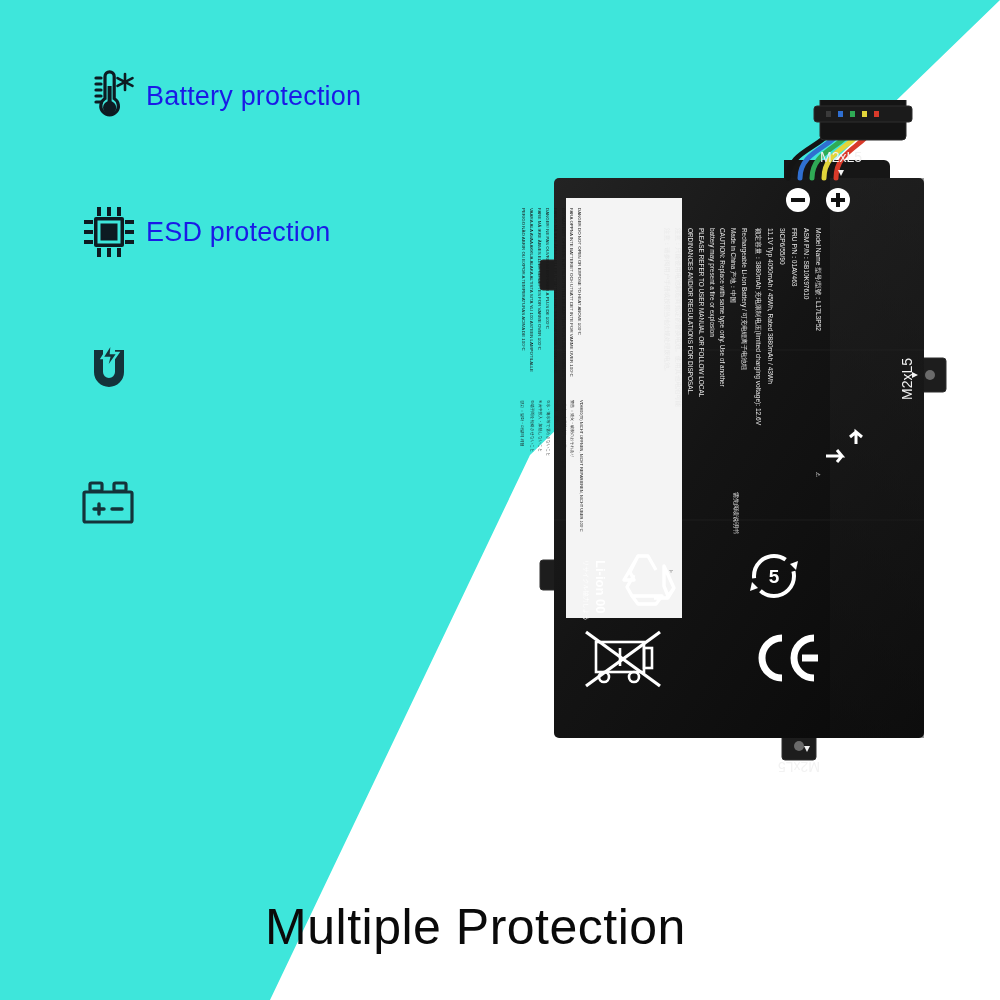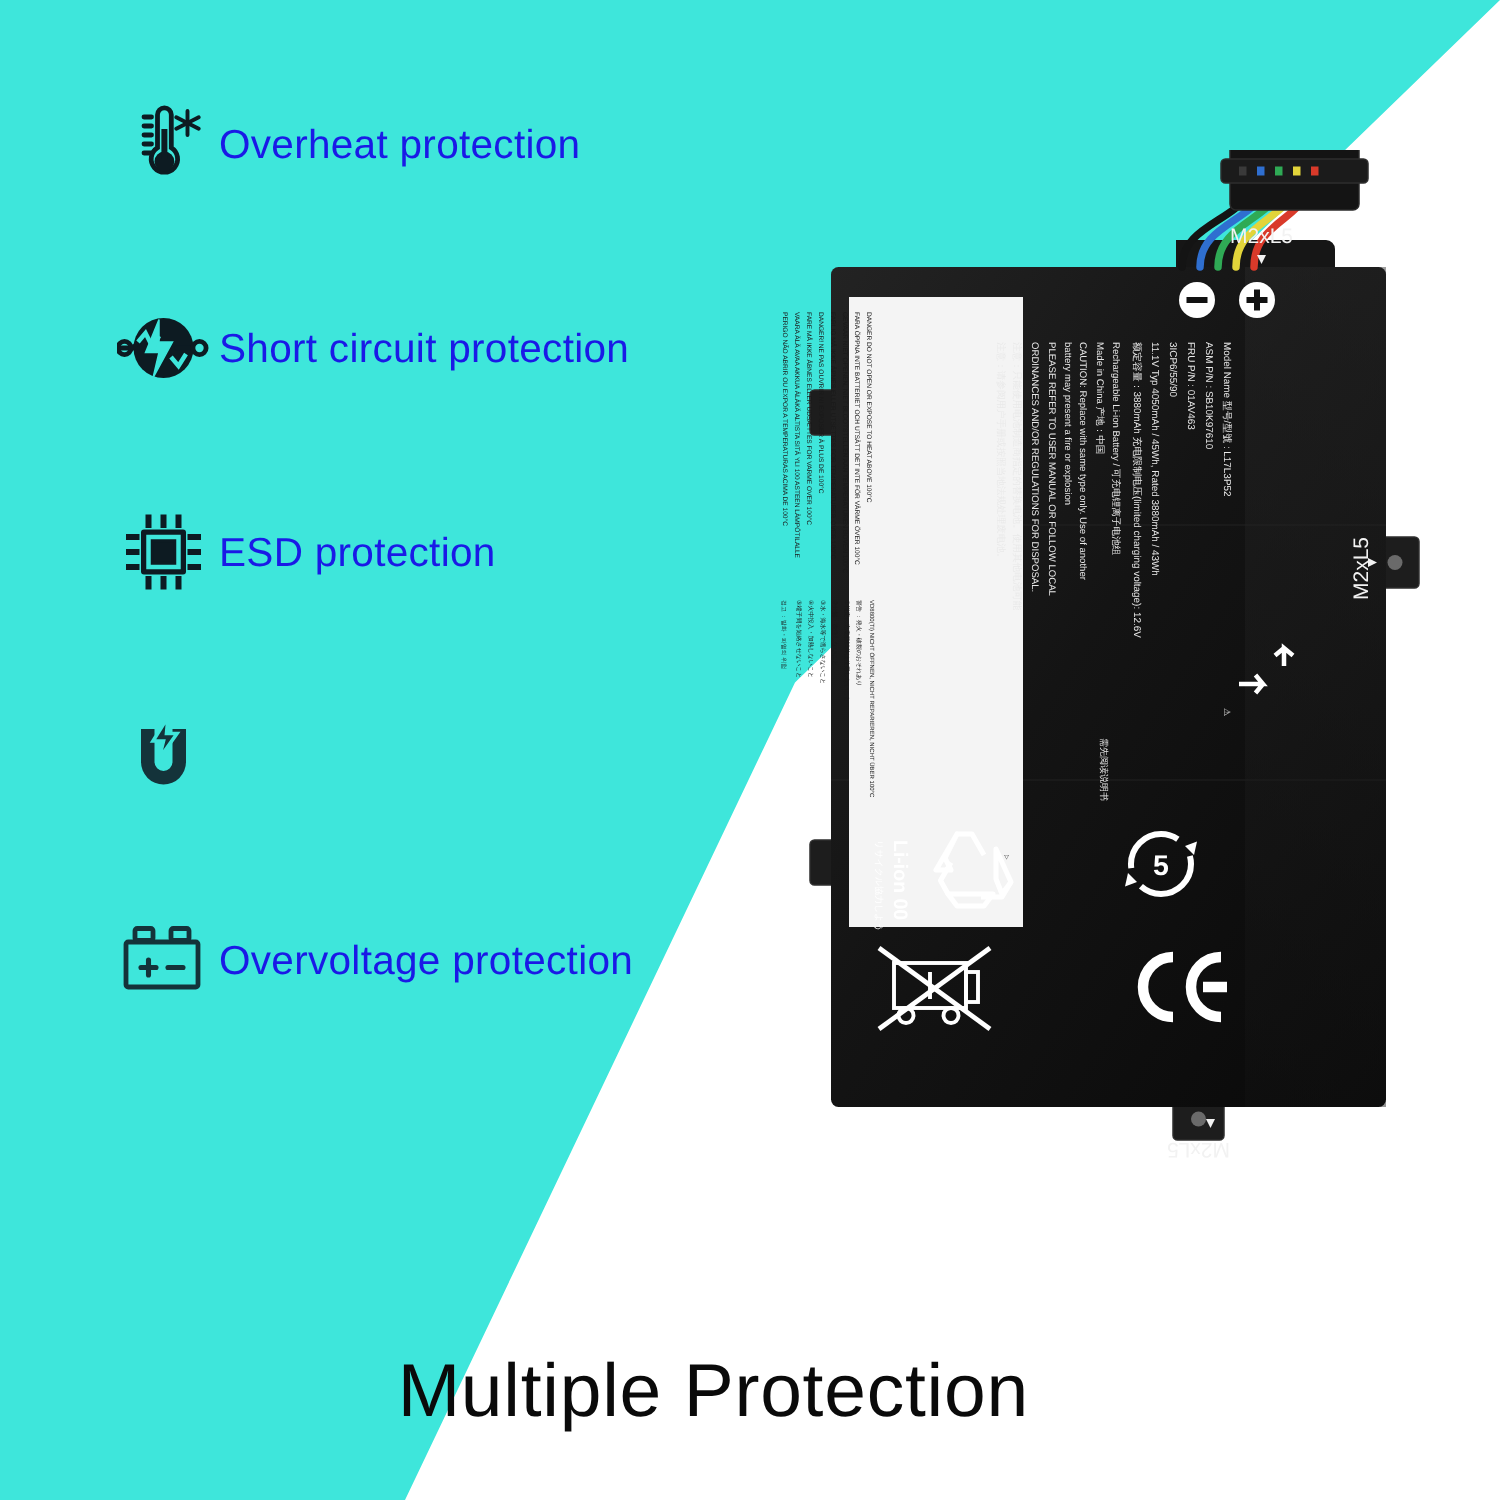--- a/index.html
+++ b/index.html
@@ -65,40 +65,23 @@
           </g>
           <circle cx="28.6" cy="39.6" r="6.6" fill="#0d1b22"></circle>
           <rect x="26.6" y="18" width="4" height="20" fill="#0d1b22"></rect>
           <g stroke="#0d1b22" stroke-width="2.6" stroke-linecap="round">
             <line x1="44" y1="6" x2="44" y2="22"></line>
             <line x1="36.5" y1="10.2" x2="51.5" y2="17.8"></line>
             <line x1="51.5" y1="10.2" x2="36.5" y2="17.8"></line>
           </g>
         </svg>
       </span>
-      <span class="f-label">Overheat protection</span>
+      <span class="f-label">Battery protection</span>
     </div>
 
-    <div class="feature" style="margin-bottom:88px">
-      <span class="f-icon">
-        <svg width="62" height="56" viewBox="0 0 62 56">
-          <circle cx="31" cy="28" r="20" fill="#0d1b22"></circle>
-          <g fill="none" stroke="#0d1b22" stroke-width="3.4" stroke-linecap="round">
-            <path d="M3 28h8l5-6 5 10"></path>
-            <path d="M40 28h8"></path>
-          </g>
-          <circle cx="5" cy="28" r="4.4" fill="none" stroke="#0d1b22" stroke-width="3.2"></circle>
-          <circle cx="55" cy="28" r="4.4" fill="none" stroke="#0d1b22" stroke-width="3.2"></circle>
-          <path d="M28 9 L19 31 h9 l-4 17 13-24 h-9 z" fill="#3ee6db" stroke="#3ee6db" stroke-width="1"></path>
-          <path d="M14 24 l5-6 5 10 4-8" fill="none" stroke="#3ee6db" stroke-width="3"></path>
-          <path d="M36 34 l5 6 5-8" fill="none" stroke="#3ee6db" stroke-width="3"></path>
-        </svg>
-      </span>
-      <span class="f-label">Short circuit protection</span>
-    </div>
 
     <div class="feature" style="margin-bottom:88px">
       <span class="f-icon">
         <svg width="54" height="54" viewBox="0 0 54 54">
           <g fill="#0d1b22">
             <rect x="12" y="12" width="30" height="30" rx="2"></rect>
             <rect x="15" y="2" width="4" height="9"></rect>
               <rect x="25" y="2" width="4" height="9"></rect>
               <rect x="35" y="2" width="4" height="9"></rect>
             <rect x="15" y="43" width="4" height="9"></rect>
@@ -139,21 +122,20 @@
             <rect x="10" y="5" width="12" height="8" rx="1.5"></rect>
             <rect x="34" y="5" width="12" height="8" rx="1.5"></rect>
           </g>
           <g stroke="#14333a" stroke-width="3.4" stroke-linecap="round">
             <line x1="14" y1="31" x2="24" y2="31"></line>
             <line x1="19" y1="26" x2="19" y2="36"></line>
             <line x1="32" y1="31" x2="42" y2="31"></line>
           </g>
         </svg>
       </span>
-      <span class="f-label">Overvoltage protection</span>
     </div>
   </div>
 
   <div id="battery">
     <svg width="480" height="700" viewBox="0 0 480 700">
       <defs>
         <linearGradient id="bodyg" x1="0" y1="0" x2="1" y2="1">
           <stop offset="0%" stop-color="#232323"></stop>
           <stop offset="45%" stop-color="#141414"></stop>
           <stop offset="100%" stop-color="#090909"></stop>

